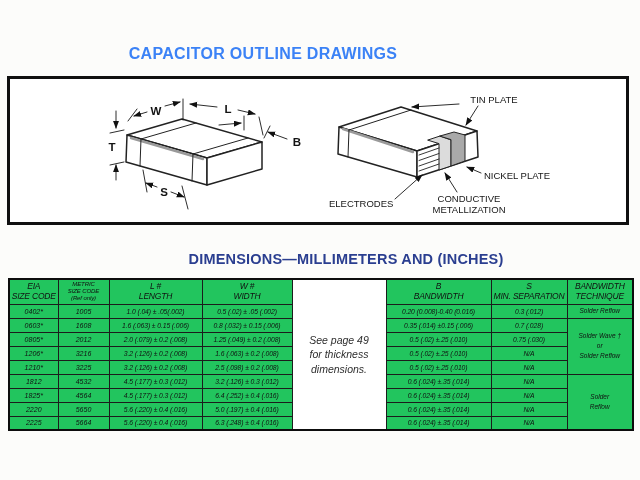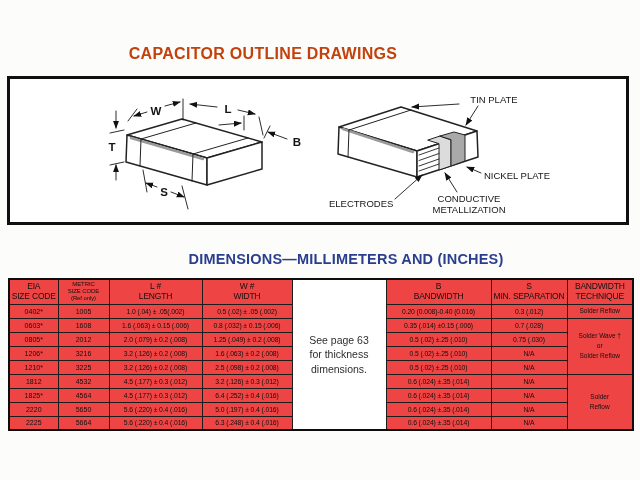--- a/index.html
+++ b/index.html
@@ -3,35 +3,36 @@
 <meta charset="utf-8">
 <style>
   html,body{margin:0;padding:0;}
   body{
     width:640px;height:480px;position:relative;overflow:hidden;
     background:#fcfcfa;color:#111;
     font-family:"Liberation Sans", sans-serif;
   }
   .main-title{
     position:absolute;top:45px;left:0;width:526px;text-align:center;
-    font-size:16px;font-weight:bold;color:#c2410c;letter-spacing:.3px;
+    font-size:16px;font-weight:bold;color:#3b82f6;letter-spacing:.3px;
   }
   .drawing-box{
     position:absolute;left:7px;top:76px;width:616px;height:143px;
     border:3px solid #101010;background:#ffffff;
   }
   .drawing-box svg{display:block;}
   .dims-title{
     position:absolute;top:251px;left:0;width:640px;text-align:center;
     font-size:14.5px;font-weight:bold;color:#2a3e90;letter-spacing:.2px;padding-left:26px;
   }
   table.dims{
     position:absolute;left:8px;top:278px;width:624px;
-    border-collapse:collapse;table-layout:fixed;background:#ef4444;
+    border-collapse:collapse;table-layout:fixed;background:#22c55e;
     border:2px solid #0d0d0d;
+    font-style:italic;
   }
   table.dims td{
     border:1px solid #1c1c1c;text-align:center;vertical-align:middle;
     padding:0;white-space:pre-line;overflow:hidden;
   }
   tr.hdr{height:25px;}
   tr.r{height:14px;}
   .hdr-main{font-size:8.5px;line-height:1.12;letter-spacing:-0.2px;font-weight:normal;}
   .hdr-metric{font-size:6px;line-height:1.15;letter-spacing:-0.1px;}
   .c-code{font-size:7px;}
@@ -152,21 +153,21 @@
       <tr class="hdr">
     <td class="hdr-main">EIA
 SIZE CODE</td>
     <td class="hdr-metric">METRIC
 SIZE CODE
 (Ref only)</td>
     <td class="hdr-main">L #
 LENGTH</td>
     <td class="hdr-main">W #
 WIDTH</td>
-    <td class="note-cell" rowspan="10">See page 63
+    <td class="note-cell" rowspan="10">See page 49
 for thickness
 dimensions.</td>
     <td class="hdr-main">B
 BANDWIDTH</td>
     <td class="hdr-main">S
 MIN. SEPARATION</td>
     <td class="hdr-main">BANDWIDTH
 TECHNIQUE</td>
   </tr>
   <tr class="r">

